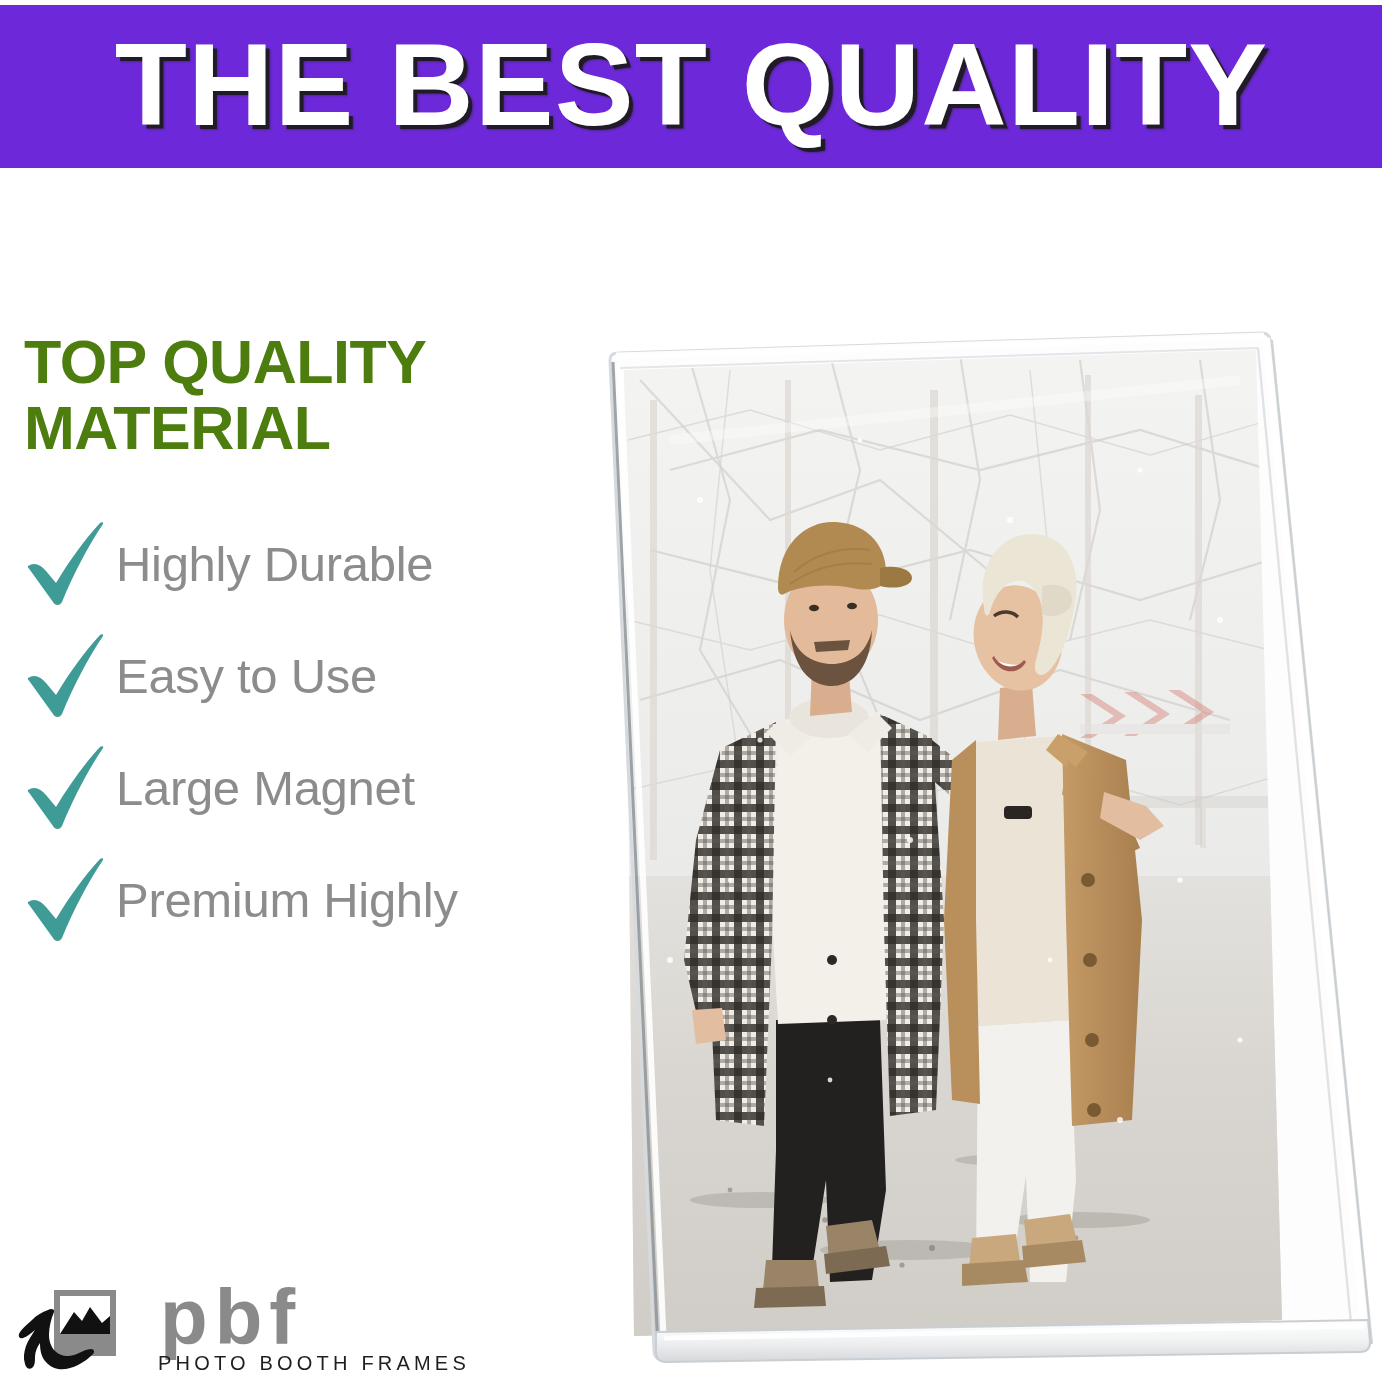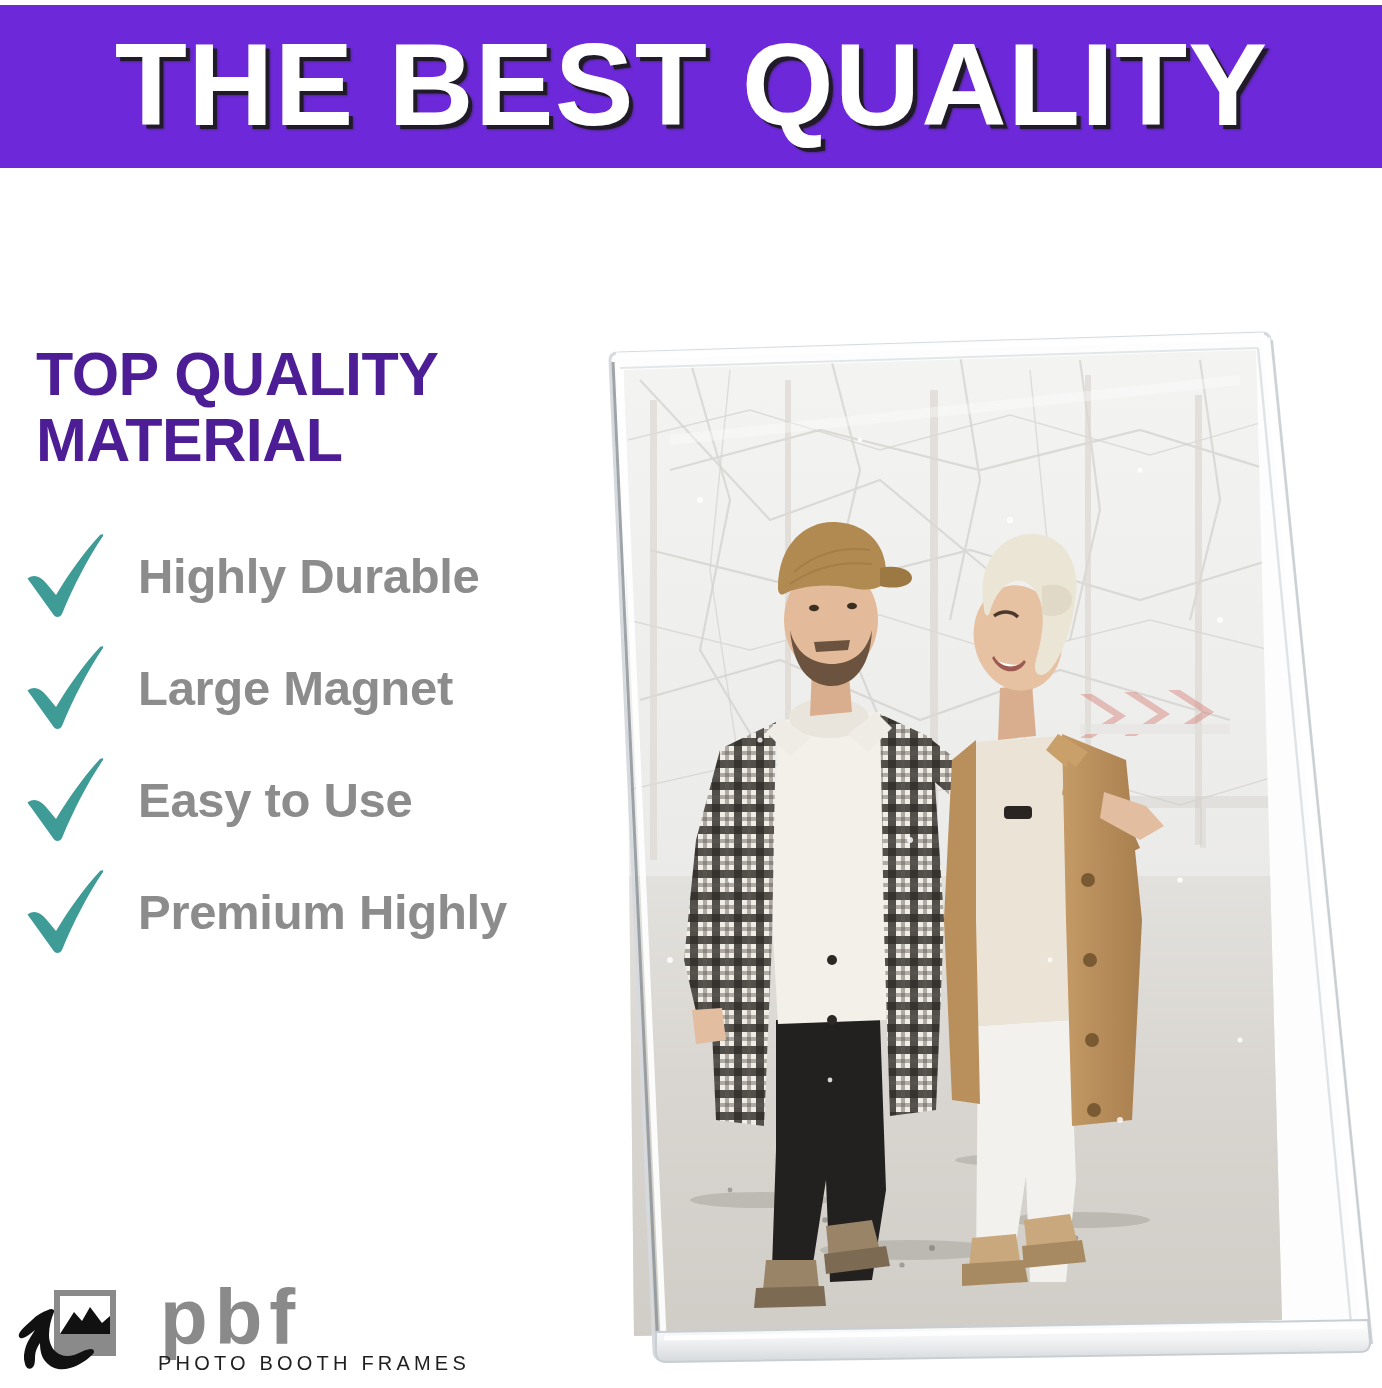--- a/index.html
+++ b/index.html
@@ -49,23 +49,23 @@
     position: absolute;
     left: 24px;
     top: 330px;
     width: 600px;
   }
   .section-heading {
     font-family: "Liberation Sans", sans-serif;
     font-weight: bold;
     font-size: 61px;
     line-height: 1.08;
-    color: #4c1d95;
+    color: #4d7c0f;
     letter-spacing: -0.5px;
-    margin: 12px;
+    margin: 0;
     white-space: pre-line;
   }
 
   .feature-list {
     margin: 0;
     padding: 0;
     list-style: none;
     margin-top: 46px;
   }
   .feature-item {
@@ -75,24 +75,23 @@
   }
   .check-icon {
     width: 92px;
     height: 88px;
     flex: 0 0 92px;
     display: block;
   }
   .feature-label {
     font-family: "Liberation Sans", sans-serif;
     font-size: 49px;
-    font-weight: bold;
+    font-weight: normal;
     color: #8c8c8c;
     letter-spacing: -0.3px;
-    margin-left: 22px;
     white-space: nowrap;
   }
 
   
   .logo {
     position: absolute;
     left: 18px;
     top: 1282px;
     width: 380px;
     height: 100px;
@@ -167,30 +166,30 @@
       </span>
       <span class="feature-label">Highly Durable</span>
     </li>
 
     <li class="feature-item">
       <span class="check-icon-wrap">
         <svg class="check-icon" viewBox="0 0 92 88" xmlns="http://www.w3.org/2000/svg">
           <path d="M4 46 C10 42 16 44 22 51 L32 63 C44 43 60 20 76 3 C78 1.5 80 2 79 4 C64 26 49 55 38 82 C36 86 31 86 29 82 L6 50 C4.4 48 3.2 46.5 4 46 Z" fill="#3e9b96"></path>
         </svg>
       </span>
-      <span class="feature-label">Large Magnet</span>
+      <span class="feature-label">Easy to Use</span>
     </li>
 
     <li class="feature-item">
       <span class="check-icon-wrap">
         <svg class="check-icon" viewBox="0 0 92 88" xmlns="http://www.w3.org/2000/svg">
           <path d="M4 46 C10 42 16 44 22 51 L32 63 C44 43 60 20 76 3 C78 1.5 80 2 79 4 C64 26 49 55 38 82 C36 86 31 86 29 82 L6 50 C4.4 48 3.2 46.5 4 46 Z" fill="#3e9b96"></path>
         </svg>
       </span>
-      <span class="feature-label">Easy to Use</span>
+      <span class="feature-label">Large Magnet</span>
     </li>
 
     <li class="feature-item">
       <span class="check-icon-wrap">
         <svg class="check-icon" viewBox="0 0 92 88" xmlns="http://www.w3.org/2000/svg">
           <path d="M4 46 C10 42 16 44 22 51 L32 63 C44 43 60 20 76 3 C78 1.5 80 2 79 4 C64 26 49 55 38 82 C36 86 31 86 29 82 L6 50 C4.4 48 3.2 46.5 4 46 Z" fill="#3e9b96"></path>
         </svg>
       </span>
       <span class="feature-label">Premium Highly</span>
     </li>

